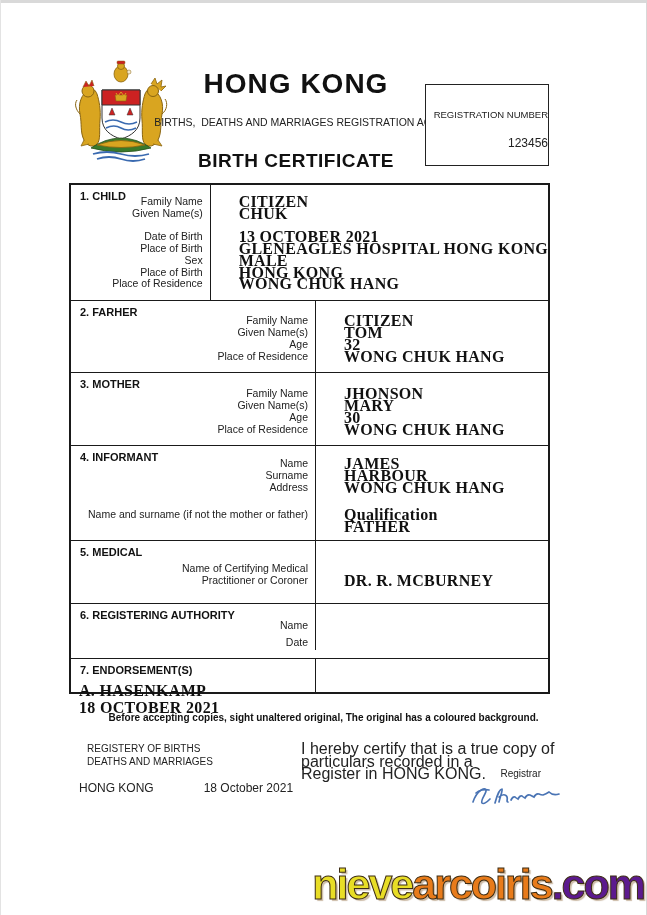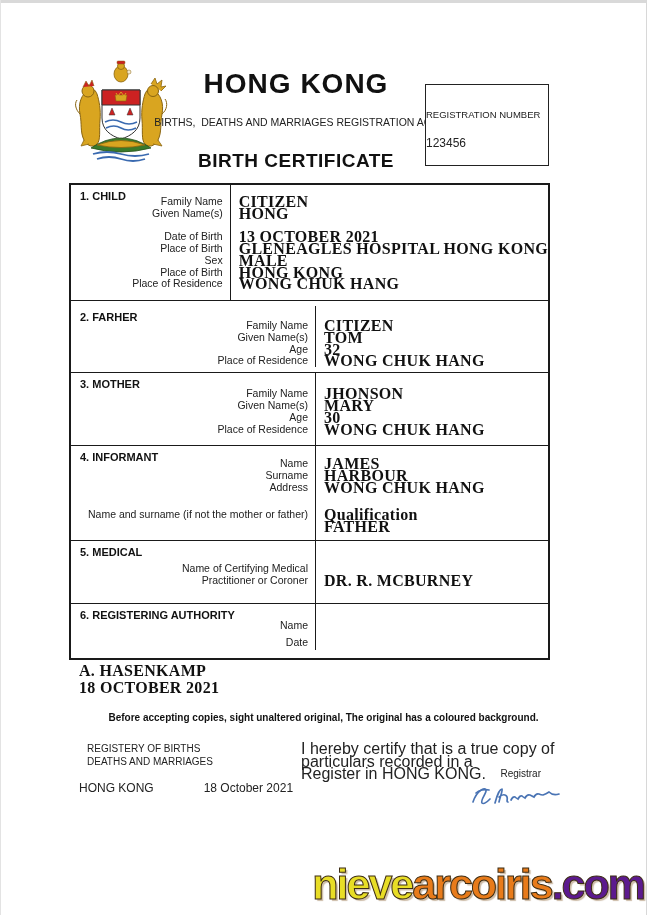--- a/index.html
+++ b/index.html
@@ -16,50 +16,50 @@
   .top-strip { position:absolute; top:0; left:0; width:100%; height:3px; background:#d9d9d9; }
 
   
   .coat { position:absolute; left:70px; top:60px; width:100px; height:112px; }
   .head-block { position:absolute; left:95px; top:68px; width:400px; text-align:center; }
   .main-title { font-size:28px; font-weight:bold; letter-spacing:1px; color:#111; }
   .act-line { font-size:10.5px; margin-top:16px; color:#222; white-space:pre; }
   .doc-title { font-size:19px; font-weight:bold; margin-top:22px; letter-spacing:0.5px; color:#111; }
   .reg-box {
     position:absolute; left:424px; top:84px; width:124px; height:82px;
-    border:1.5px solid #222; background:#fff; text-align:left;
+    border:1.5px solid #222; background:#fff; text-align:right;
   }
   .reg-label { font-size:9.5px; margin-top:24px; color:#222; }
   .reg-number { font-size:12px; margin-top:16px; color:#222; }
 
   
   .cert-table {
     position:absolute; left:68px; top:183px; width:481px;
     border:2px solid #1a1a1a;
   }
-  .row { display:flex; border-top:1.5px solid #1a1a1a; position:relative; }
+  .row { display:flex; border-top:1.5px solid #1a1a1a; position:relative;gap:20px; }
   .row:first-child { border-top:none; }
   .cell-left { width:245px; border-right:1.5px solid #1a1a1a; position:relative; }
   .cell-right { flex:1; }
   .section-title {
     position:absolute; top:5px; left:9px;
     font-size:11px; font-weight:bold; color:#111; white-space:nowrap;
   }
   .labels { text-align:right; padding-right:7px; }
   .label-line { font-size:10.5px; line-height:11.9px; color:#222; }
   .values { padding-left:8px; }
   .value-line {
     font-family:Liberation Serif, serif;
     font-weight:bold; font-size:16px; line-height:11.9px;
     letter-spacing:0.3px; color:#111; white-space:nowrap;
   }
   .gap11 { height:11px; }
   .gap15 { height:15px; }
   .r1 { height:115px; } .r1 .labels, .r1 .values { padding-top:11px; }
-  .r2 { height:72px;align-items:center; }  .r2 .labels, .r2 .values { padding-top:14px; }
+  .r2 { height:72px; }  .r2 .labels, .r2 .values { padding-top:14px; }
   .r3 { height:73px; }  .r3 .labels, .r3 .values { padding-top:15px; }
   .r4 { height:95px; }  .r4 .labels, .r4 .values { padding-top:12px; }
   .r5 { height:63px; }
   .r5 .labels { padding-top:22px; } .r5 .values { padding-top:34px; }
   .r6 { height:55px;flex-direction:column; }
   .r6 .labels { padding-top:13px; } .r6 .values { padding-top:13px; }
   .r6 .label-line, .r6 .value-line { line-height:16.5px; }
   .r7 { height:34px; }
 
   
@@ -159,21 +159,21 @@
         <div class="label-line">Date of Birth</div>
         <div class="label-line">Place of Birth</div>
         <div class="label-line">Sex</div>
         <div class="label-line">Place of Birth</div>
         <div class="label-line">Place of Residence</div>
       </div>
     </div>
     <div class="cell-right">
       <div class="values">
         <div class="value-line">CITIZEN</div>
-        <div class="value-line">HONG</div>
+        <div class="value-line">CHUK</div>
         <div class="gap11"></div>
         <div class="value-line">13 OCTOBER 2021</div>
         <div class="value-line">GLENEAGLES HOSPITAL HONG KONG</div>
         <div class="value-line">MALE</div>
         <div class="value-line">HONG KONG</div>
         <div class="value-line">WONG CHUK HANG</div>
       </div>
     </div>
   </div>
 
@@ -264,20 +264,26 @@
       </div>
     </div>
     <div class="cell-right">
       <div class="values">
         <div class="value-line">A. HASENKAMP</div>
         <div class="value-line">18 OCTOBER 2021</div>
       </div>
     </div>
   </div>
 
+  <div class="row r7">
+    <div class="cell-left">
+      <div class="section-title">7. ENDORSEMENT(S)</div>
+    </div>
+    <div class="cell-right"></div>
+  </div>
 
 </div>
 
 <div class="notice">Before accepting copies, sight unaltered original, The original has a coloured background.</div>
 
 <div class="registry-block">
   <div>REGISTERY OF BIRTHS</div>
   <div>DEATHS AND MARRIAGES</div>
 </div>
 

